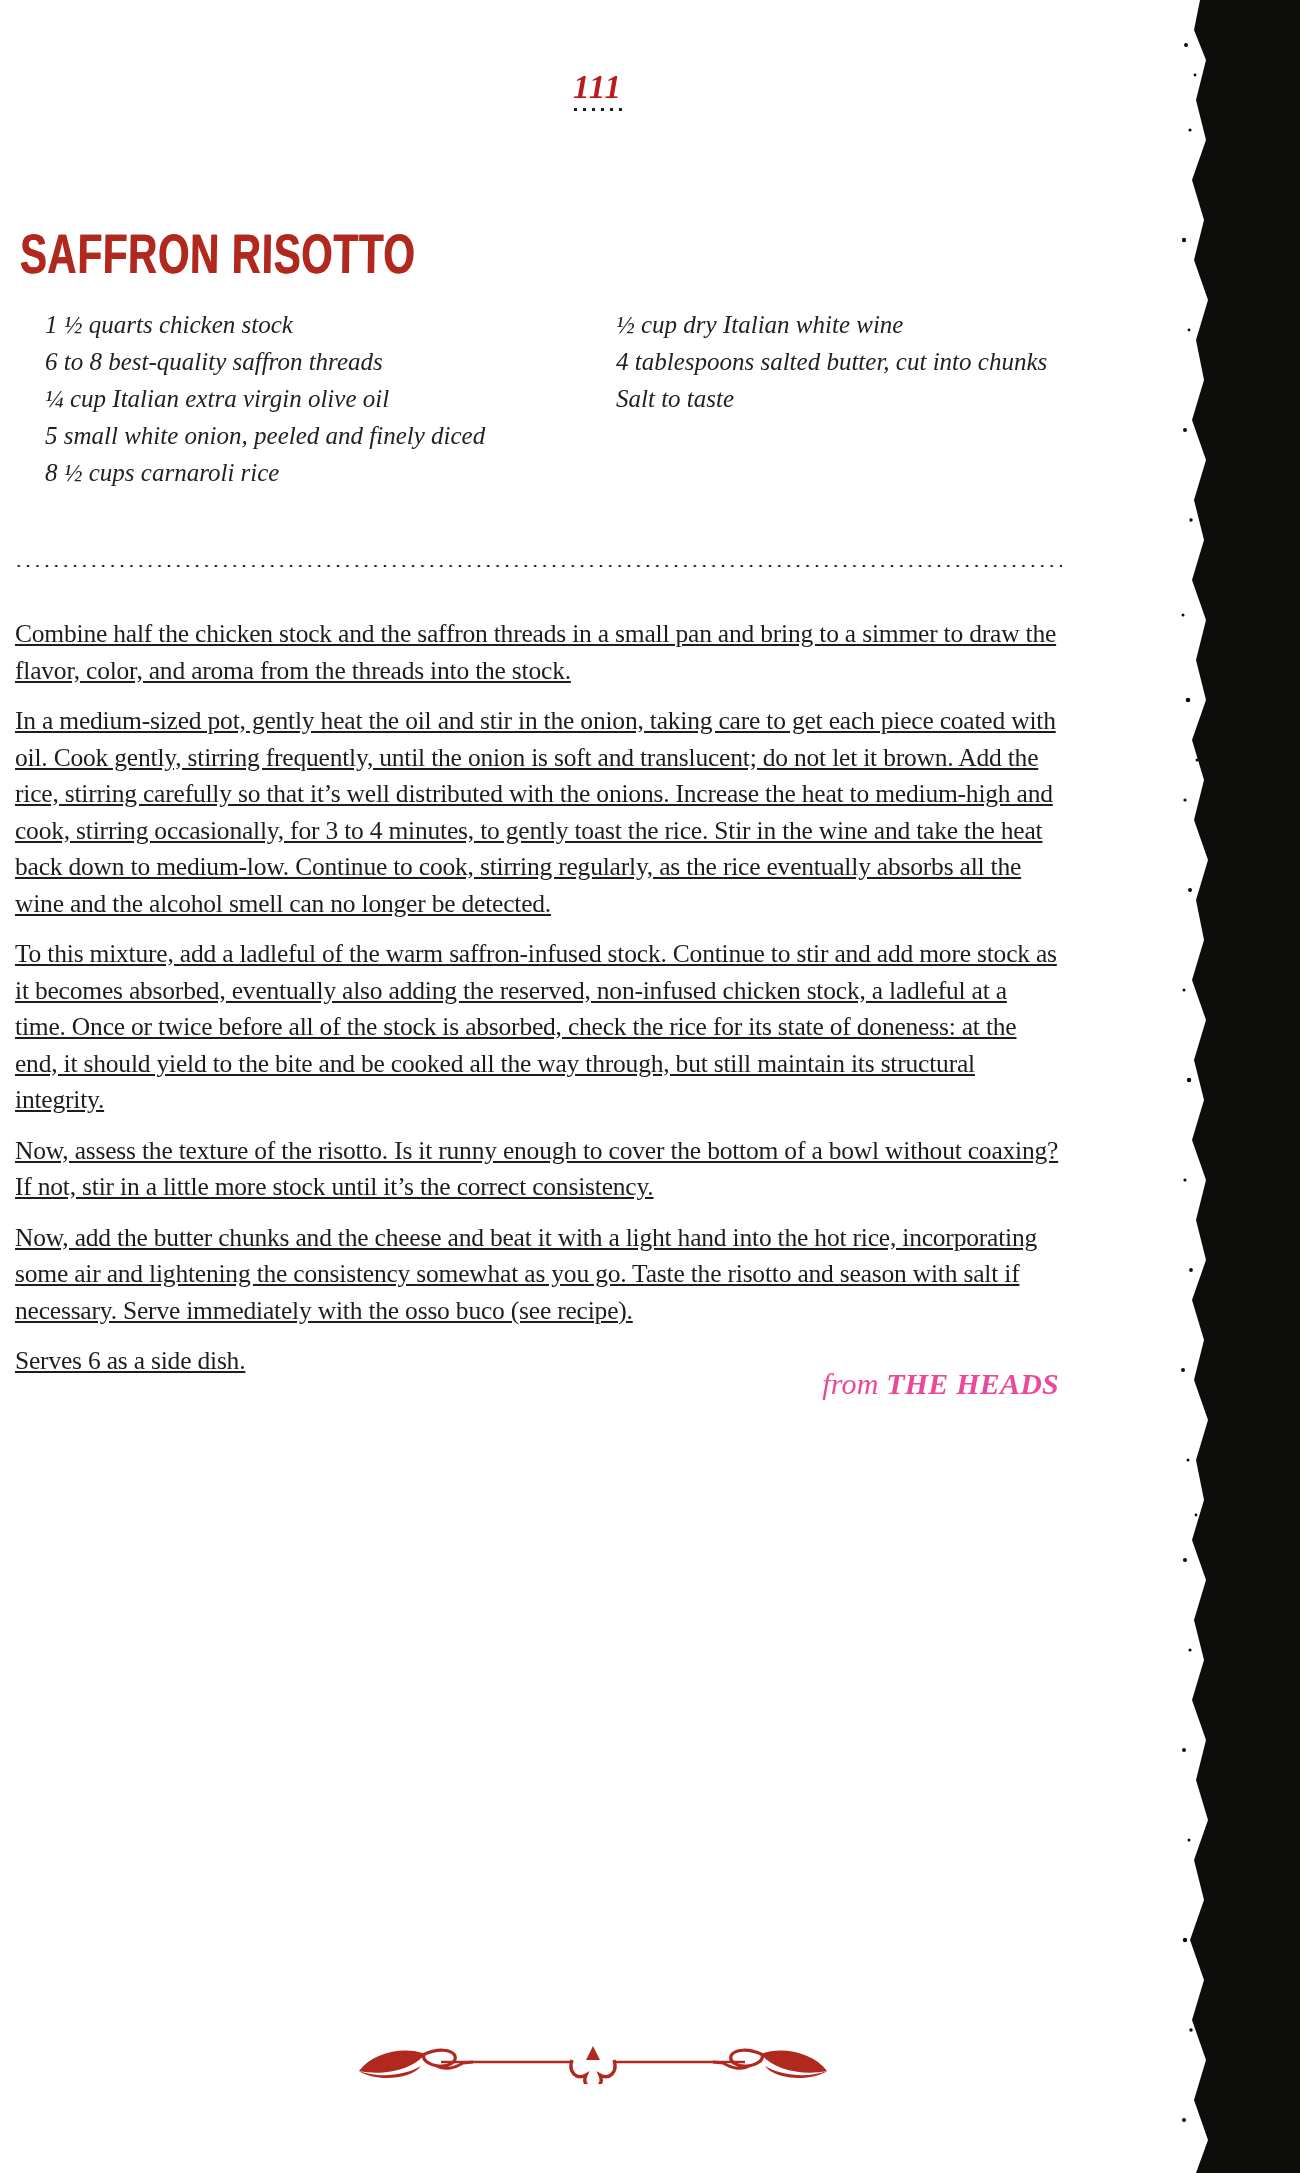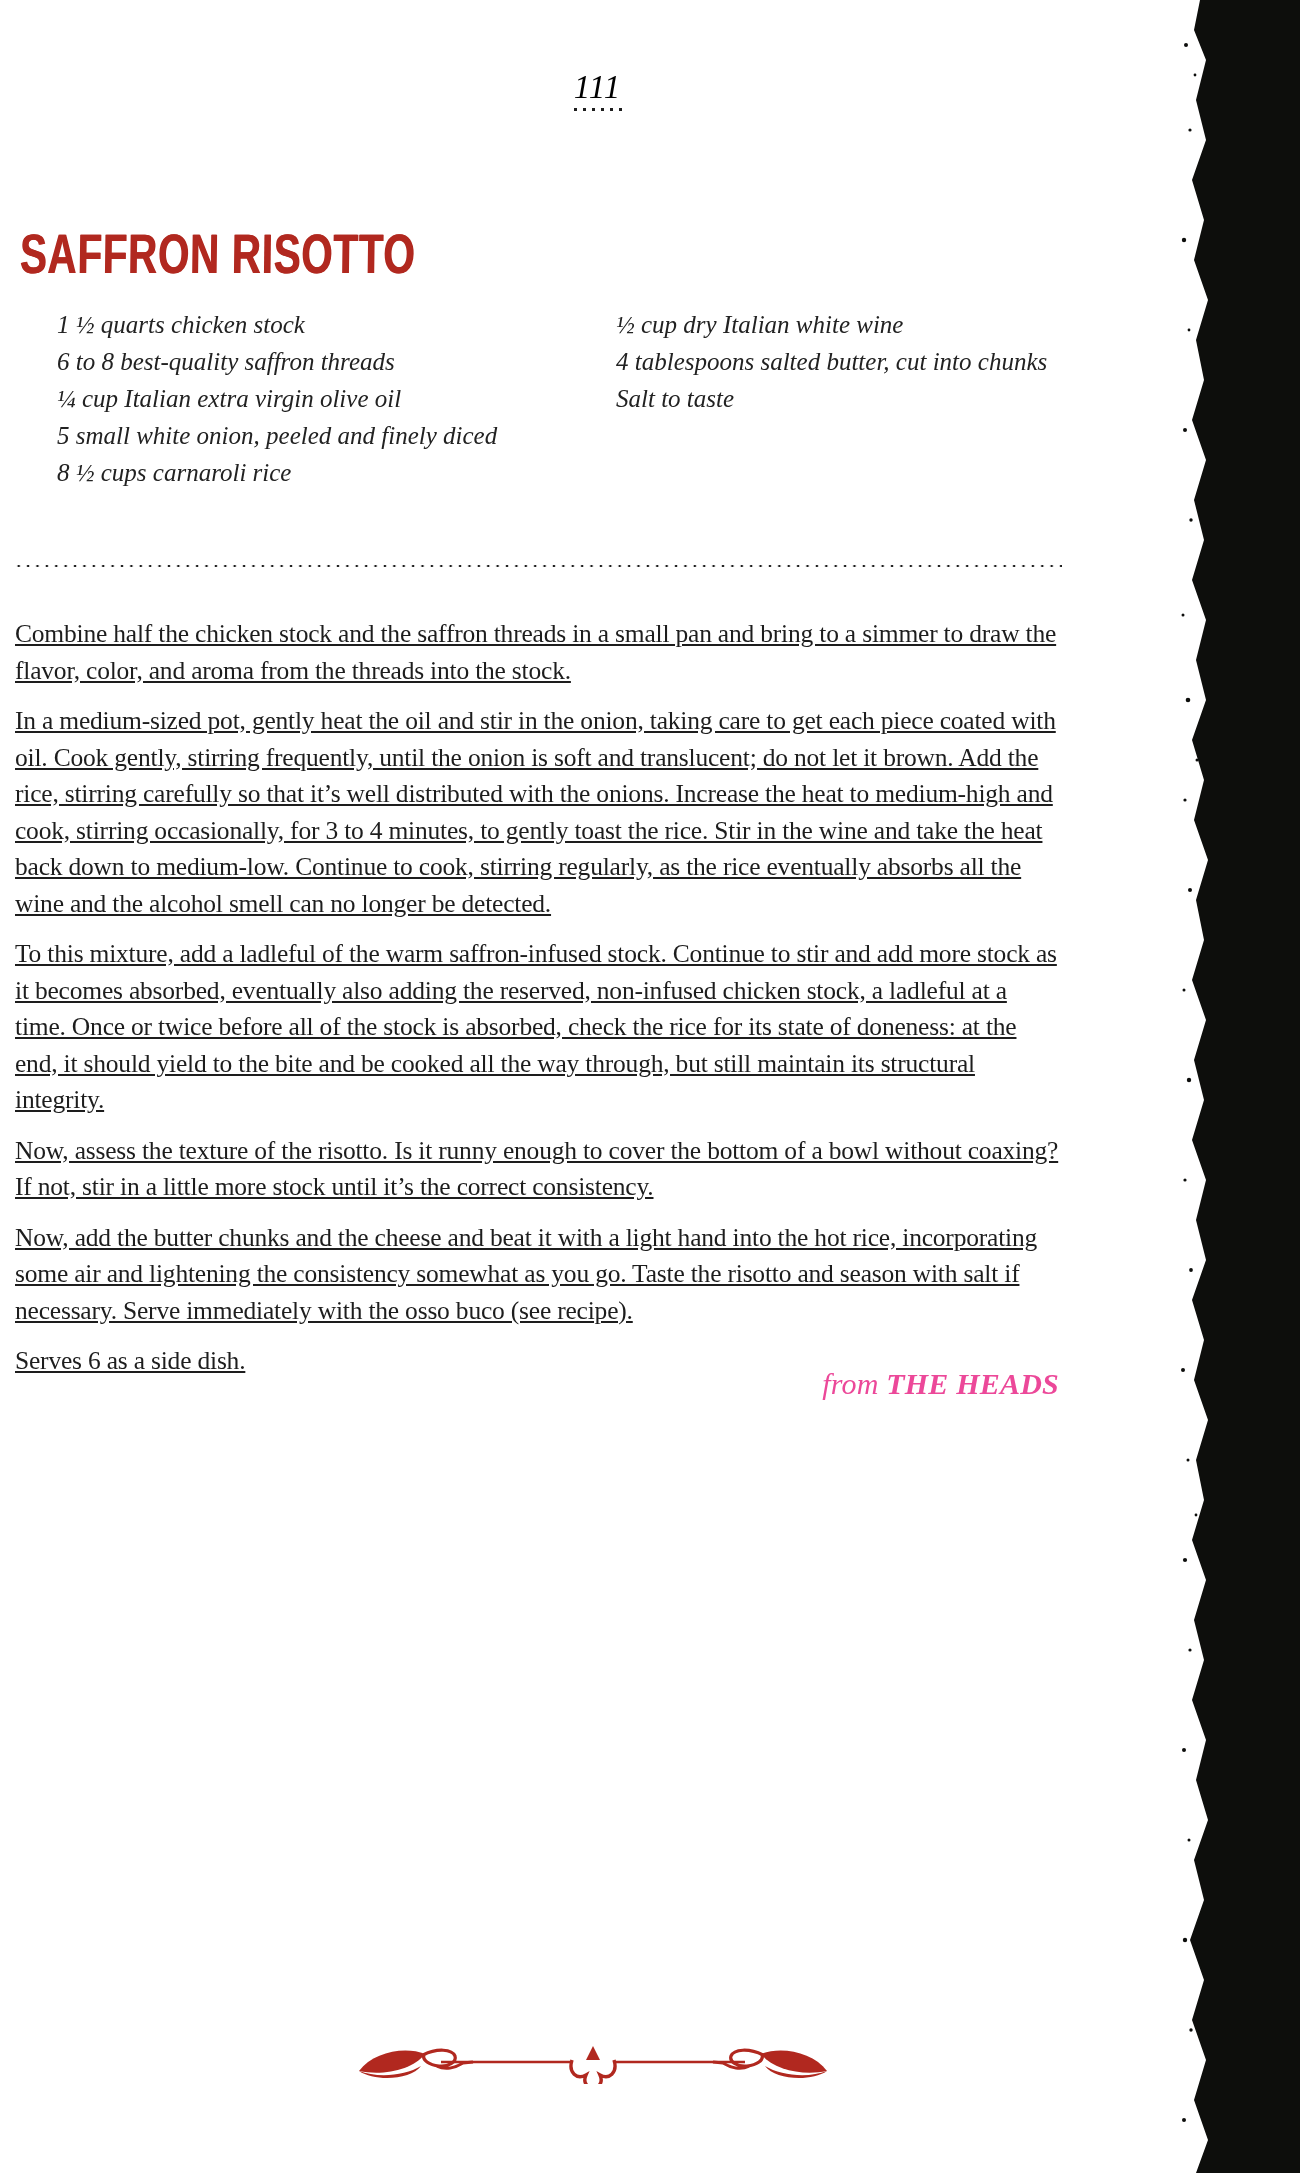--- a/index.html
+++ b/index.html
@@ -6,22 +6,22 @@
   body{
     width:1300px;height:2173px;background:#ffffff;
     font-family:"Liberation Serif","DejaVu Serif",serif;
     position:relative;overflow:hidden;
   }
   .page{position:absolute;inset:0;width:1300px;height:2173px;}
 
   
   .pagenum-wrap{position:absolute;top:70px;left:0;width:1195px;text-align:center;}
   .pagenum{
-    font-style:italic;font-weight:normal;font-size:33px;line-height:34px;
-    color:#000000;letter-spacing:1px;
+    font-style:italic;font-weight:bold;font-size:33px;line-height:34px;
+    color:#b91c1c;letter-spacing:1px;
   }
   .pagenum-dots{
     width:54px;height:5px;margin:3px auto 0;
     background-image:radial-gradient(circle,#1e1e1e 1.5px,transparent 1.8px);
     background-size:9px 5px;background-position:0 50%;background-repeat:repeat-x;
   }
 
   
   .title{
     position:absolute;top:190px;left:20px;
@@ -29,21 +29,21 @@
     font-weight:700;font-size:53px;line-height:53px;
     color:#b1281f;letter-spacing:1px;white-space:nowrap;
     transform:scale(.76,1.05) skewX(-1deg);transform-origin:left top;
     text-shadow:1px 0 0 #b1281f;
   }
 
   
   .ingredients{position:absolute;top:306px;left:45px;width:1020px;}
   .ing-col{position:absolute;top:0;font-style:italic;font-size:25px;
     line-height:37px;color:#222;}
-  .ing-col.left{left:12px;width:525px;}
+  .ing-col.left{left:0;width:525px;}
   .ing-col.right{left:571px;width:472px;}
   .ing-col ul{margin:0;padding:0;list-style:none;}
   .ing-col li{padding-left:9px;text-indent:-9px;}
 
   
   .divider{
     position:absolute;top:564px;left:14px;width:1048px;height:4px;
     background-image:radial-gradient(circle,#1e1e1e 1.3px,transparent 1.55px);
     background-size:9.4px 4px;background-position:0 50%;background-repeat:repeat-x;
   }

